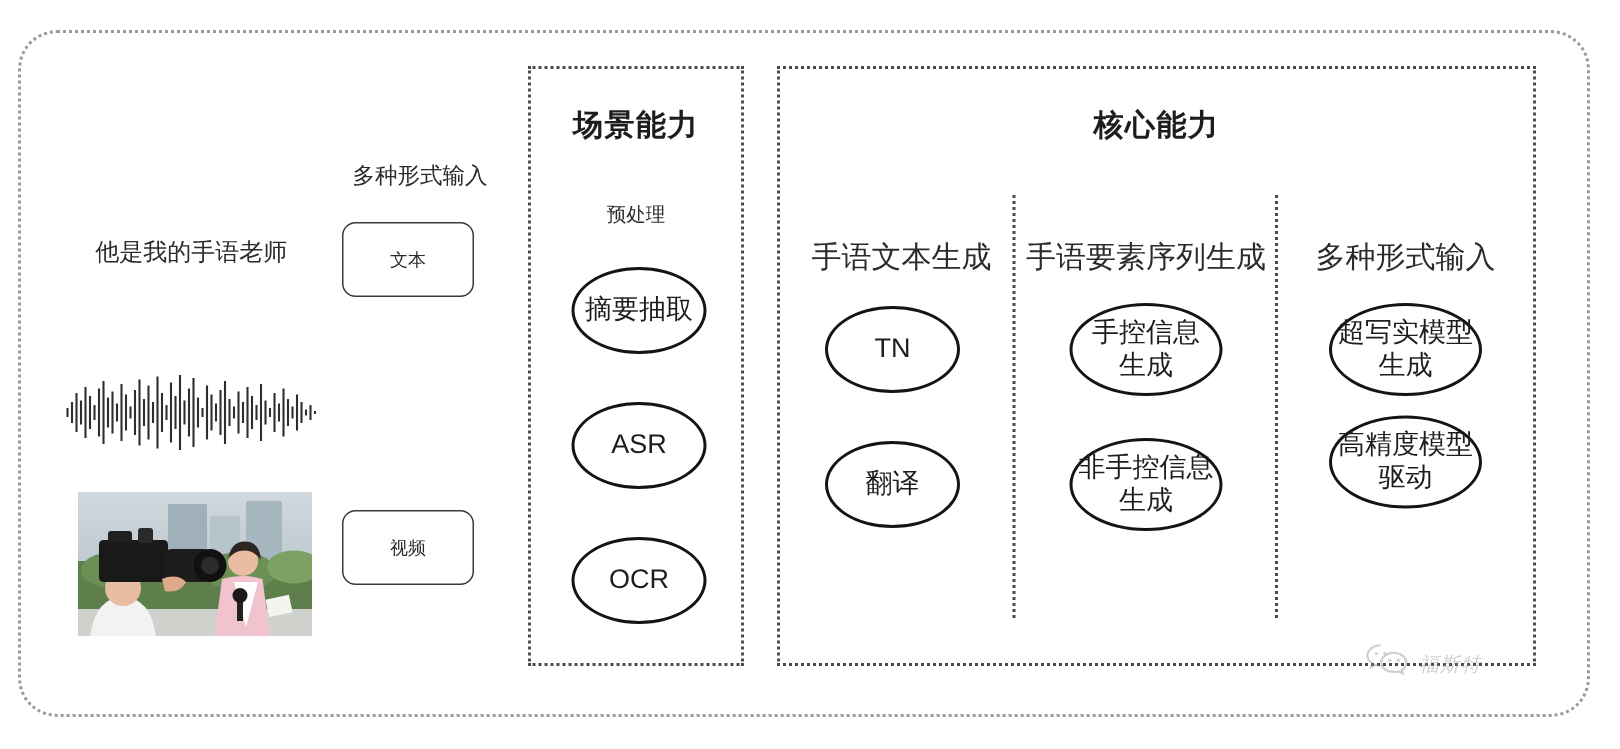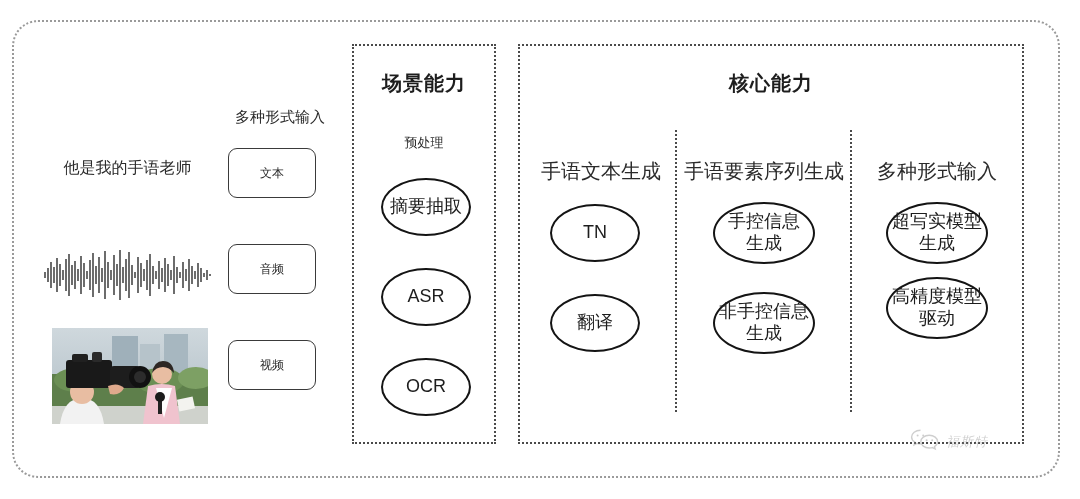--- a/index.html
+++ b/index.html
@@ -320,21 +320,20 @@
       <rect x="58" y="38" width="30" height="22" rx="4" fill="#1d1d1d"></rect>
       <circle cx="88" cy="49" r="11" fill="#111"></circle>
       <circle cx="88" cy="49" r="6" fill="#2c2c2c"></circle>
 
       <path d="M56 58 q10 -4 16 2 q-4 8 -14 6 z" fill="#dfa98c"></path>
     </svg>
   </div>
 
   <div class="rbox rbox-text">文本</div>
 
-  <div class="rbox rbox-audio">音频</div>
 
   <div class="rbox rbox-video">视频</div>
 </div>
 
 <div class="panel scene-panel">
   <div class="panel-title">场景能力</div>
 
   <div class="panel-subtitle">预处理</div>
 
   <div class="ellipse small e-abstract">摘要抽取</div>

